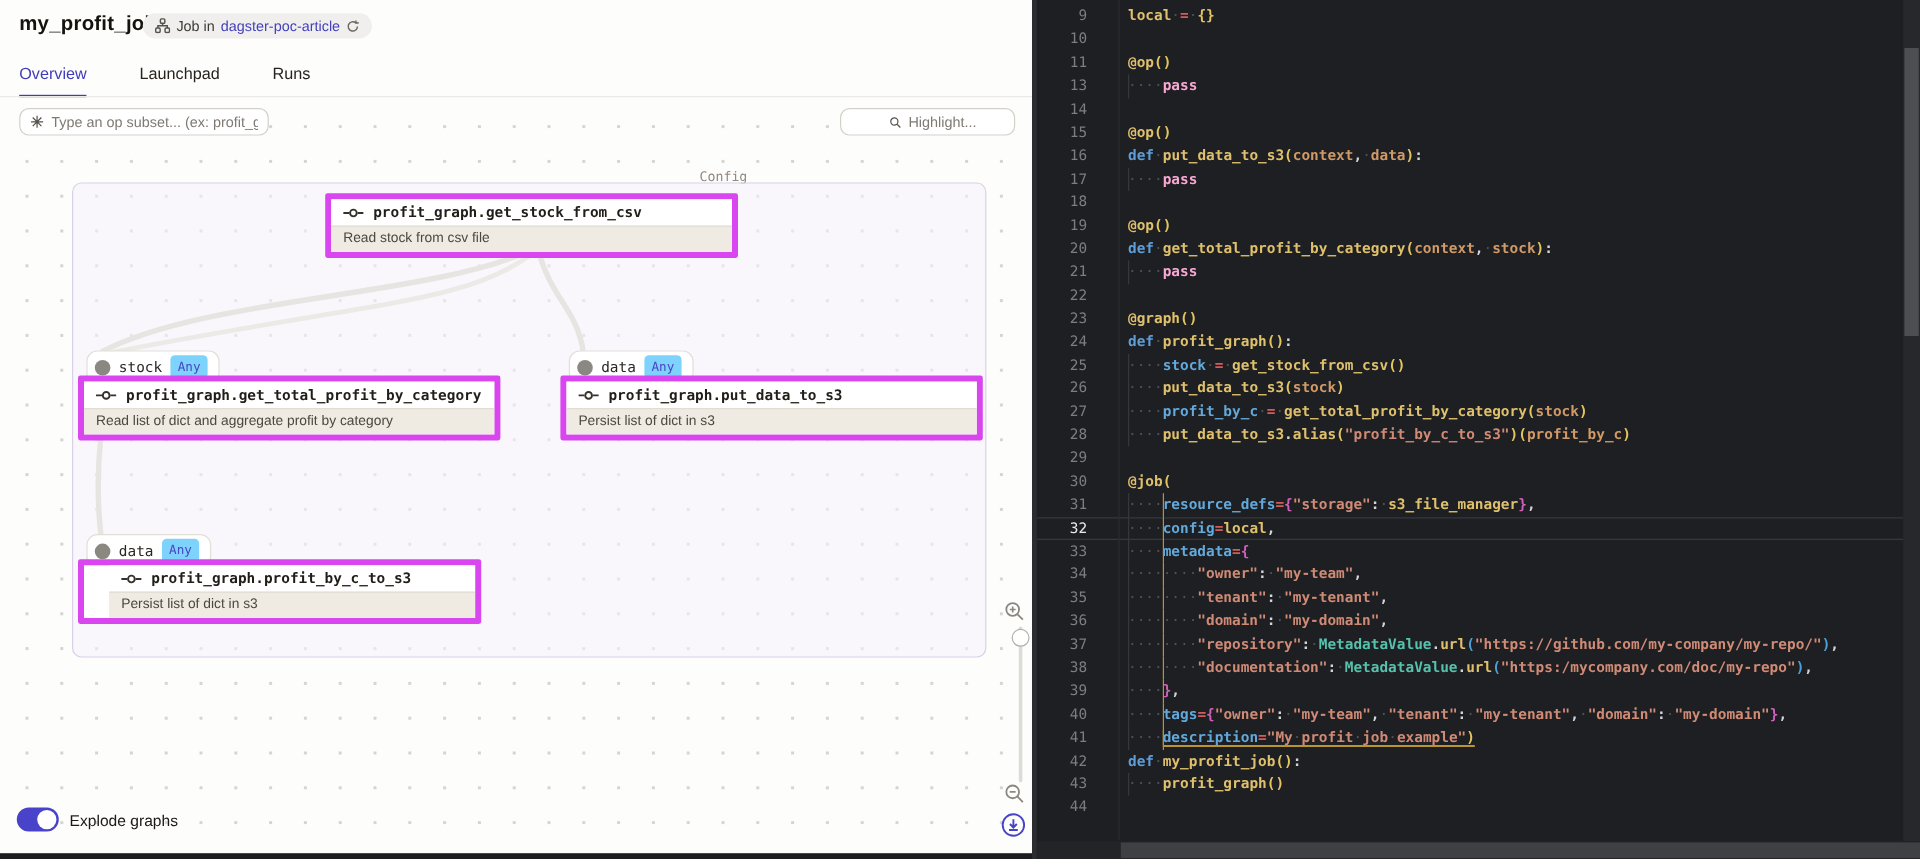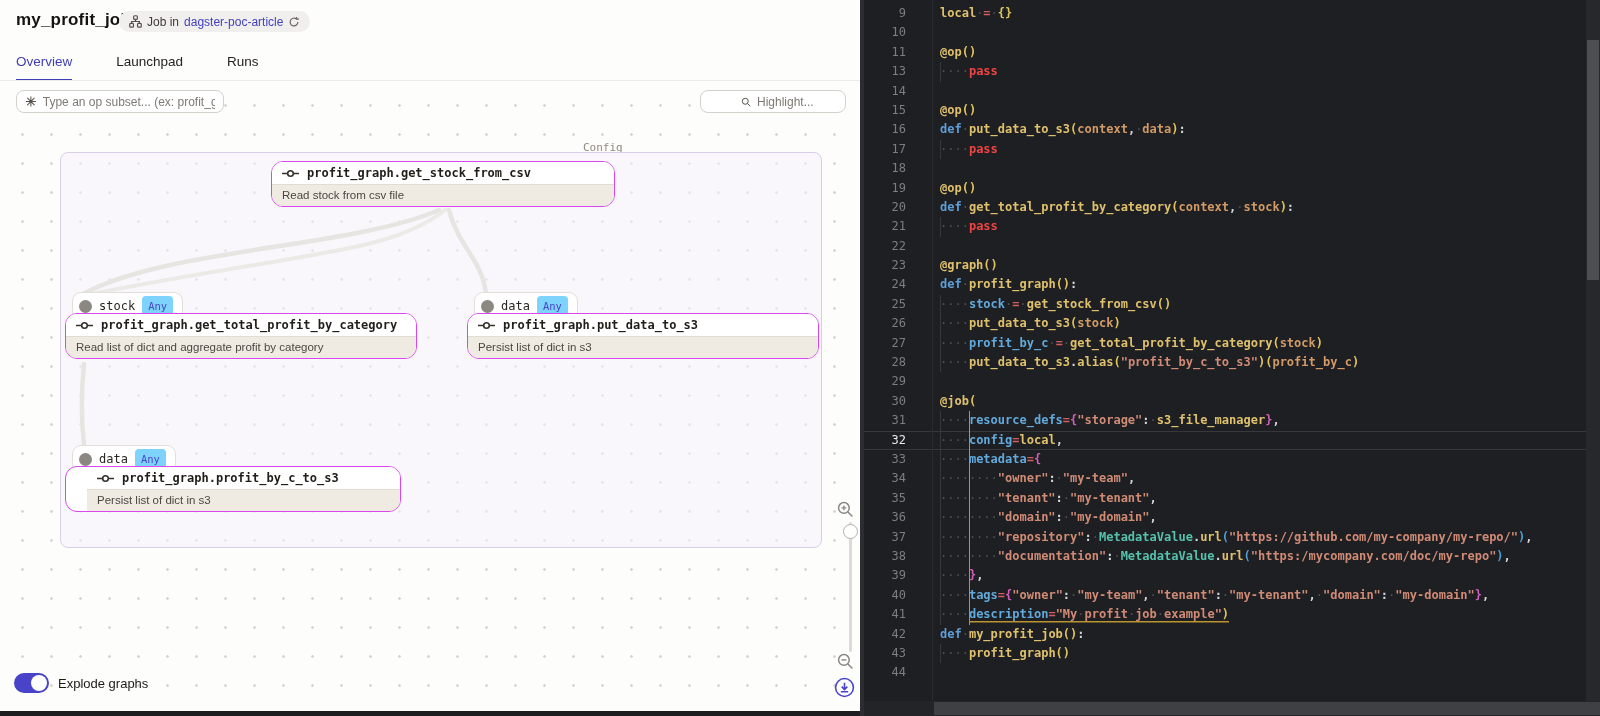--- a/index.html
+++ b/index.html
@@ -29,21 +29,21 @@
   .input-box input::placeholder { color:#7e7a73; }
   .op-filter { left:16px; top:90px; width:208px; }
   .highlight-box { left:700px; top:90px; width:146px;padding-left:40px; }
 
   .graph-box { position:absolute; left:60px; top:152px; width:762px; height:396px;
     border:1px solid #d9cfe9; border-radius:8px; background:rgba(246,243,251,.55); }
   .config-label { position:absolute; left:583px; top:141px; font-family:"DejaVu Sans Mono",monospace;
     font-size:11px; color:#91897f; }
   .edges { position:absolute; left:0; top:0; }
 
-  .node { position:absolute; background:#fff; border:1px solid #d946ef; border-radius:12px; overflow:hidden;
+  .node { position:absolute; background:#fff; border:5px solid #d946ef; border-radius:2px; overflow:hidden;
     box-shadow:0 0 0 0 transparent; cursor:pointer; }
   .node-title { display:flex; align-items:center; gap:8px; padding:4px 10px; background:#fff; }
   .node-title span.t { font-family:"DejaVu Sans Mono",monospace; font-size:12px; font-weight:bold; color:#211e19; white-space:nowrap; }
   .node-desc { padding:4px 10px 5px; background:#efeae2; border-top:1px solid #e2dcd2; font-size:11.5px; color:#4c4840; }
   .in-pill { position:absolute; background:#fff; border:1px solid #e2dfd9; border-radius:9px;
     display:inline-flex; align-items:center; gap:7px; padding:3px 9px 3px 6px; cursor:pointer; }
   .in-dot { width:13px; height:13px; border-radius:50%; background:#8b8781; }
   .in-name { font-family:"DejaVu Sans Mono",monospace; font-size:12px; color:#2a2722; }
   .in-type { background:#7dd3fc; color:#4a45c5; font-family:"DejaVu Sans Mono",monospace; font-size:10.5px;
     padding:4px 6px; border-radius:4px; }
@@ -68,21 +68,21 @@
   .ct { position:relative; flex:1; padding-left:14px; font-weight:bold; }
   .tk.pl  { color:#d3d5d9; }
   .tk.kw  { color:#5f9ed6; }
   .tk.fn  { color:#dfc06c; }
   .tk.var { color:#62a9dc; }
   .tk.op  { color:#cf5d5d; }
   .tk.str { color:#d08b76; }
   .tk.strl{ color:#d08b76; }
   .tk.arg { color:#d19a66; }
   .tk.typ { color:#56c2ae; }
-  .tk.pink{ color:#ef4444; }
+  .tk.pink{ color:#f9a8d4; }
   .tk.p1  { color:#e3c55e; }
   .tk.p2  { color:#d160bc; }
   .tk.p3  { color:#4ba0d8; }
   .sp { color:#4e5157; font-weight:normal; }
   .guide { position:absolute; top:0; bottom:0; width:0; border-left:1px solid; }
   .guide.g { border-color:#36373b; }
   .guide.y { border-color:#b8952e; }
   .scope-ul { box-shadow:0 1.5px 0 #b8952e; }
   .gutter-divider { position:absolute; left:68px; top:0; bottom:16px; width:1px; background:#2b2c2f; }
   .vsb { position:absolute; right:0; top:0; width:14px; bottom:15px; background:#27282b; }

